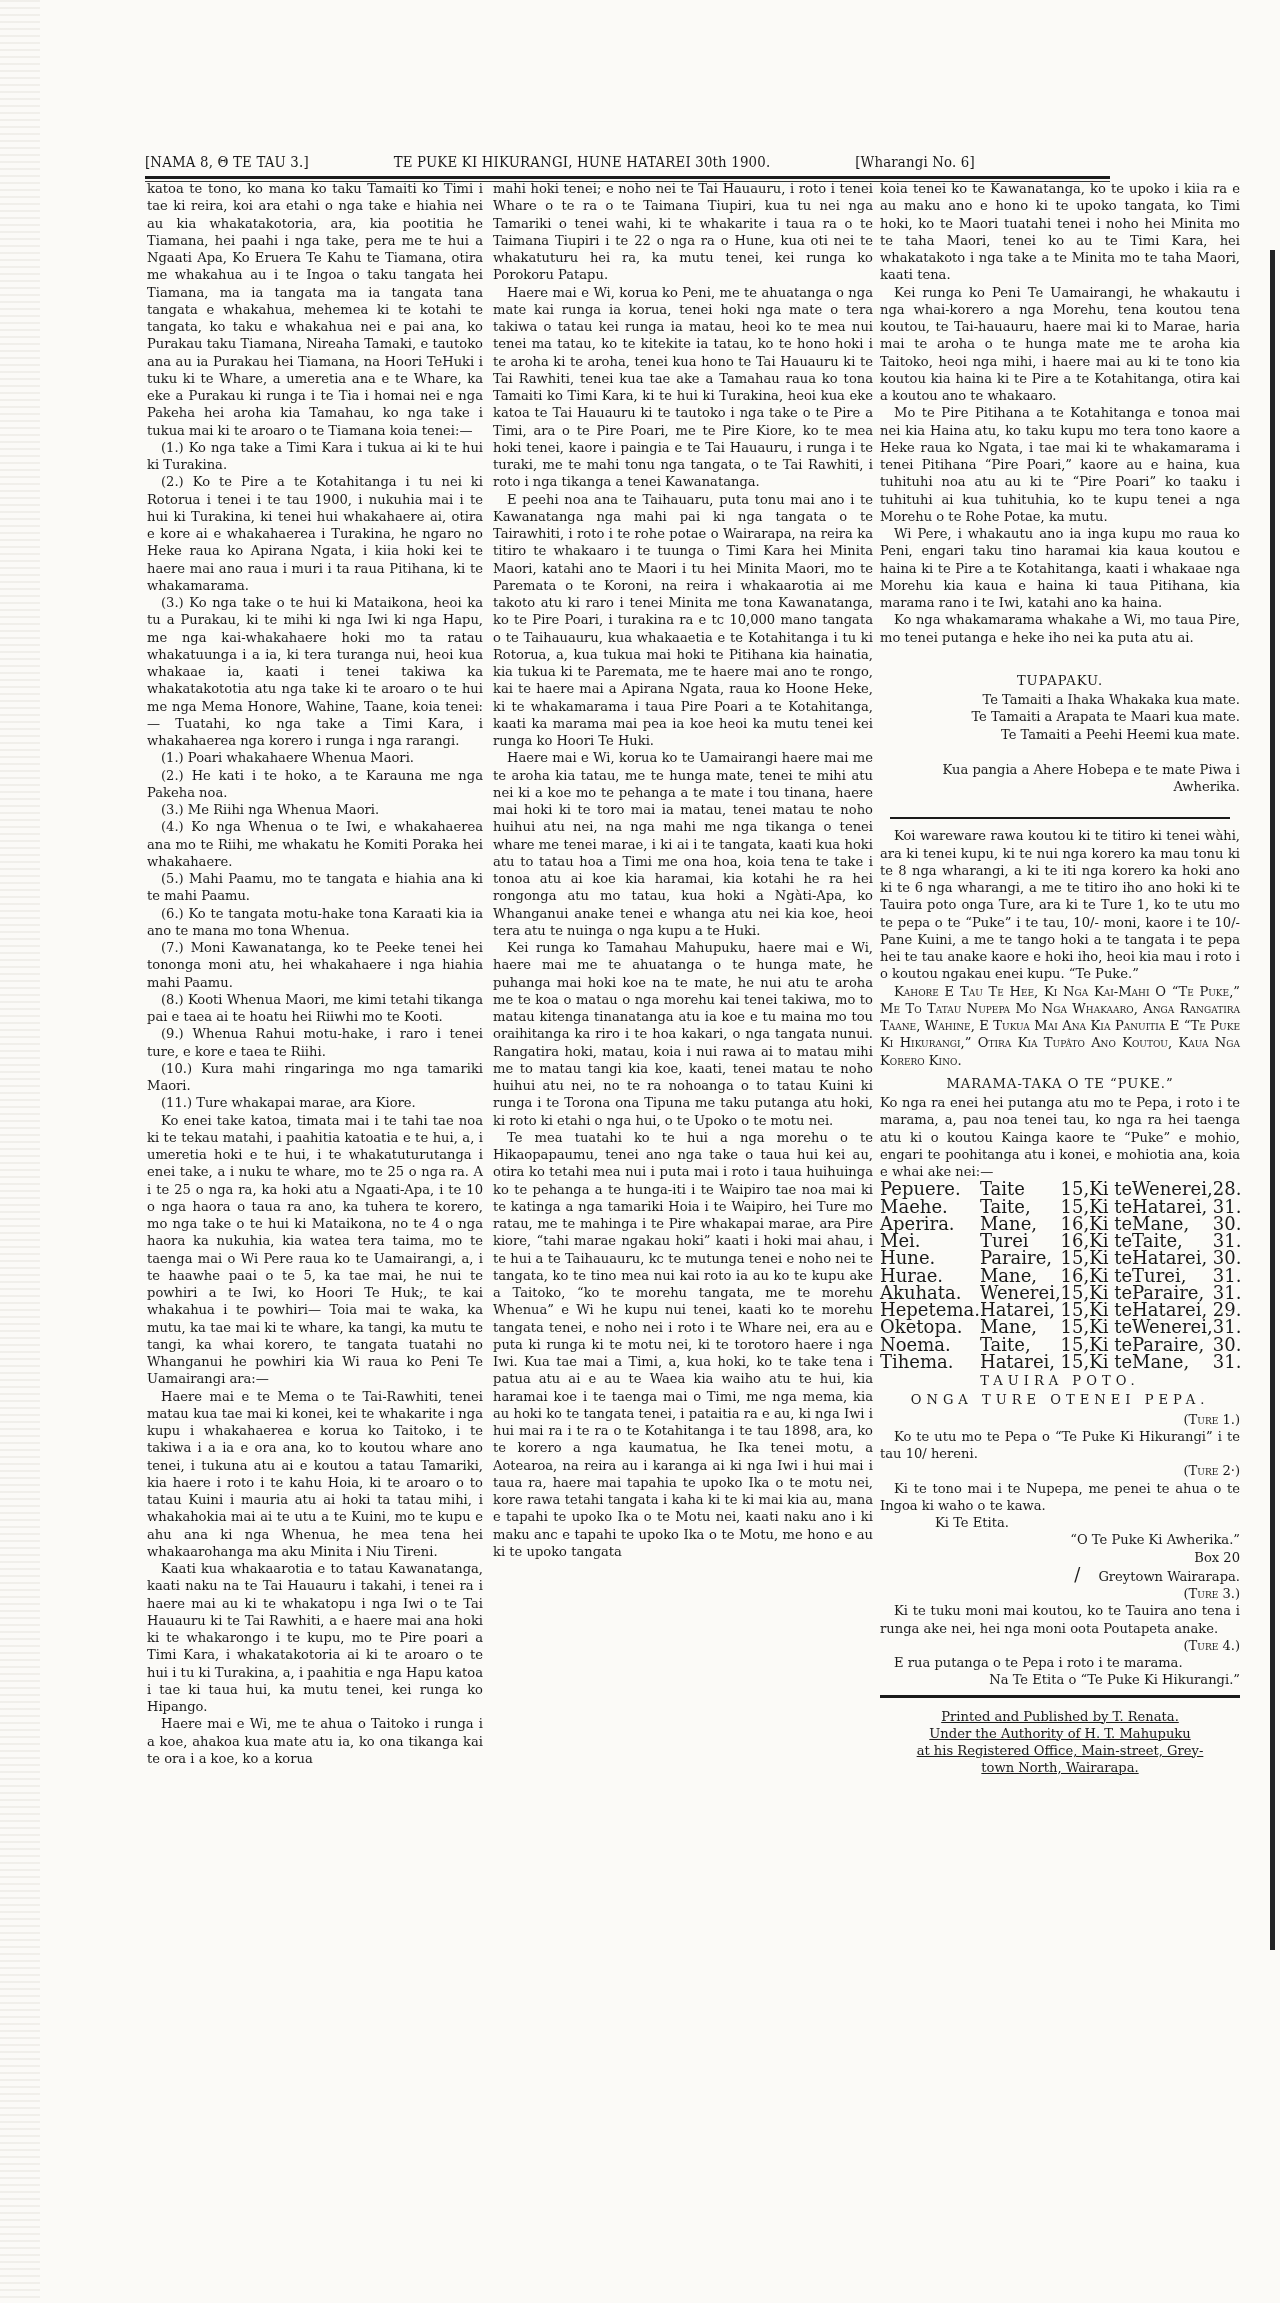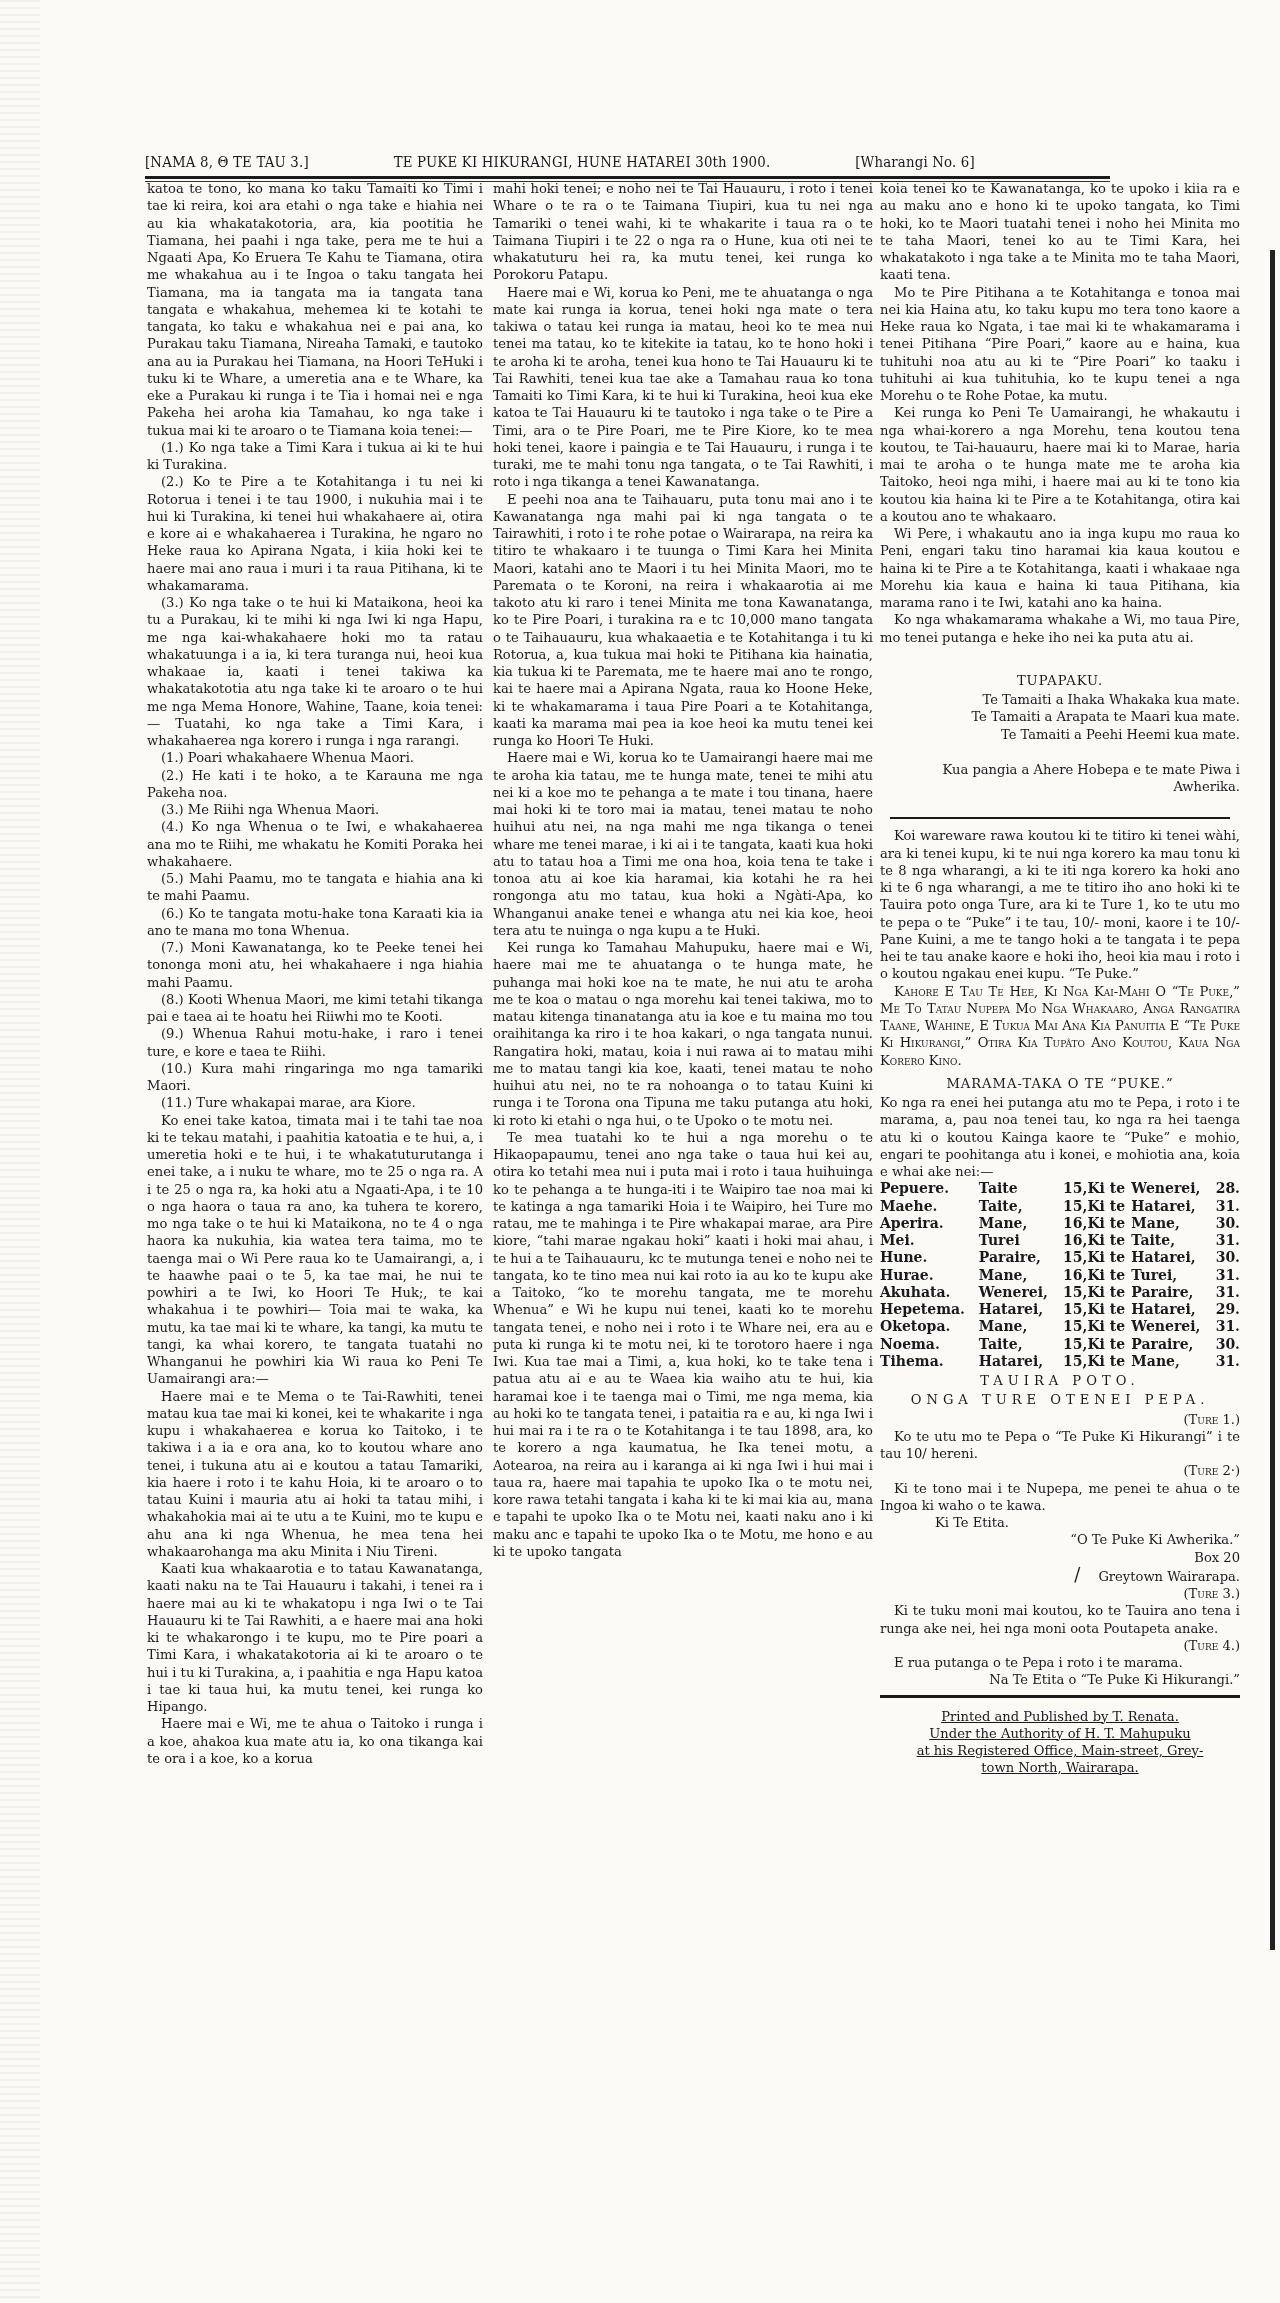--- a/index.html
+++ b/index.html
@@ -29,21 +29,21 @@
   .col p { margin:0; text-indent:14px; }
   .col p.noindent { text-indent:0; }
   .col p.item { text-indent:14px; }
   .heading { text-align:center; letter-spacing:1px; margin:6px 0 2px; }
   .heading.spaced { letter-spacing:5px; }
   .smallcaps { font-variant:small-caps; }
   .center { text-align:right; text-indent:0 !important; }
   .obit p { text-indent:10px; text-align:right; }
   .sep { height:2px; background:#1a1a1a; margin:22px 0 8px; width:340px; margin-left:10px;}
   .sep2 { height:3px; background:#1a1a1a; margin:6px 0 10px; }
-  .cal { width:100%; border-collapse:collapse; font-size:14px;font-weight:bold; }
+  .cal { width:100%; border-collapse:collapse; font-size:18px; }
   .cal td { padding:0; line-height:17.25px; white-space:nowrap; }
   .cal td.n { text-align:right; }
   .imprint { text-align:center; line-height:17px;text-decoration:underline; }
   .imprint p { text-indent:0 !important; text-align:center; }
   .slash { display:inline-block; margin-right:18px; font-size:18px; }
 </style>
 </head>
 <body>
 
 <div class="speckle"></div>
@@ -83,22 +83,22 @@
   <p class="noindent">mahi hoki tenei; e noho nei te Tai Hauauru, i roto i tenei Whare o te ra o te Taimana Tiupiri, kua tu nei nga Tamariki o tenei wahi, ki te whakarite i taua ra o te Taimana Tiupiri i te 22 o nga ra o Hune, kua oti nei te whakatuturu hei ra, ka mutu tenei, kei runga ko Porokoru Patapu.</p>
   <p>Haere mai e Wi, korua ko Peni, me te ahuatanga o nga mate kai runga ia korua, tenei hoki nga mate o tera takiwa o tatau kei runga ia matau, heoi ko te mea nui tenei ma tatau, ko te kitekite ia tatau, ko te hono hoki i te aroha ki te aroha, tenei kua hono te Tai Hauauru ki te Tai Rawhiti, tenei kua tae ake a Tamahau raua ko tona Tamaiti ko Timi Kara, ki te hui ki Turakina, heoi kua eke katoa te Tai Hauauru ki te tautoko i nga take o te Pire a Timi, ara o te Pire Poari, me te Pire Kiore, ko te mea hoki tenei, kaore i paingia e te Tai Hauauru, i runga i te turaki, me te mahi tonu nga tangata, o te Tai Rawhiti, i roto i nga tikanga a tenei Kawanatanga.</p>
   <p>E peehi noa ana te Taihauaru, puta tonu mai ano i te Kawanatanga nga mahi pai ki nga tangata o te Tairawhiti, i roto i te rohe potae o Wairarapa, na reira ka titiro te whakaaro i te tuunga o Timi Kara hei Minita Maori, katahi ano te Maori i tu hei Minita Maori, mo te Paremata o te Koroni, na reira i whakaarotia ai me takoto atu ki raro i tenei Minita me tona Kawanatanga, ko te Pire Poari, i turakina ra e tc 10,000 mano tangata o te Taihauauru, kua whakaaetia e te Kotahitanga i tu ki Rotorua, a, kua tukua mai hoki te Pitihana kia hainatia, kia tukua ki te Paremata, me te haere mai ano te rongo, kai te haere mai a Apirana Ngata, raua ko Hoone Heke, ki te whakamarama i taua Pire Poari a te Kotahitanga, kaati ka marama mai pea ia koe heoi ka mutu tenei kei runga ko Hoori Te Huki.</p>
   <p>Haere mai e Wi, korua ko te Uamairangi haere mai me te aroha kia tatau, me te hunga mate, tenei te mihi atu nei ki a koe mo te pehanga a te mate i tou tinana, haere mai hoki ki te toro mai ia matau, tenei matau te noho huihui atu nei, na nga mahi me nga tikanga o tenei whare me tenei marae, i ki ai i te tangata, kaati kua hoki atu to tatau hoa a Timi me ona hoa, koia tena te take i tonoa atu ai koe kia haramai, kia kotahi he ra hei rongonga atu mo tatau, kua hoki a Ngàti-Apa, ko Whanganui anake tenei e whanga atu nei kia koe, heoi tera atu te nuinga o nga kupu a te Huki.</p>
   <p>Kei runga ko Tamahau Mahupuku, haere mai e Wi, haere mai me te ahuatanga o te hunga mate, he puhanga mai hoki koe na te mate, he nui atu te aroha me te koa o matau o nga morehu kai tenei takiwa, mo to matau kitenga tinanatanga atu ia koe e tu maina mo tou oraihitanga ka riro i te hoa kakari, o nga tangata nunui. Rangatira hoki, matau, koia i nui rawa ai to matau mihi me to matau tangi kia koe, kaati, tenei matau te noho huihui atu nei, no te ra nohoanga o to tatau Kuini ki runga i te Torona ona Tipuna me taku putanga atu hoki, ki roto ki etahi o nga hui, o te Upoko o te motu nei.</p>
   <p>Te mea tuatahi ko te hui a nga morehu o te Hikaopapaumu, tenei ano nga take o taua hui kei au, otira ko tetahi mea nui i puta mai i roto i taua huihuinga ko te pehanga a te hunga-iti i te Waipiro tae noa mai ki te katinga a nga tamariki Hoia i te Waipiro, hei Ture mo ratau, me te mahinga i te Pire whakapai marae, ara Pire kiore, “tahi marae ngakau hoki” kaati i hoki mai ahau, i te hui a te Taihauauru, kc te mutunga tenei e noho nei te tangata, ko te tino mea nui kai roto ia au ko te kupu ake a Taitoko, “ko te morehu tangata, me te morehu Whenua” e Wi he kupu nui tenei, kaati ko te morehu tangata tenei, e noho nei i roto i te Whare nei, era au e puta ki runga ki te motu nei, ki te torotoro haere i nga Iwi. Kua tae mai a Timi, a, kua hoki, ko te take tena i patua atu ai e au te Waea kia waiho atu te hui, kia haramai koe i te taenga mai o Timi, me nga mema, kia au hoki ko te tangata tenei, i pataitia ra e au, ki nga Iwi i hui mai ra i te ra o te Kotahitanga i te tau 1898, ara, ko te korero a nga kaumatua, he Ika tenei motu, a Aotearoa, na reira au i karanga ai ki nga Iwi i hui mai i taua ra, haere mai tapahia te upoko Ika o te motu nei, kore rawa tetahi tangata i kaha ki te ki mai kia au, mana e tapahi te upoko Ika o te Motu nei, kaati naku ano i ki maku anc e tapahi te upoko Ika o te Motu, me hono e au ki te upoko tangata</p>
 </div>
 
 <div class="col col3">
   <p class="noindent">koia tenei ko te Kawanatanga, ko te upoko i kiia ra e au maku ano e hono ki te upoko tangata, ko Timi hoki, ko te Maori tuatahi tenei i noho hei Minita mo te taha Maori, tenei ko au te Timi Kara, hei whakatakoto i nga take a te Minita mo te taha Maori, kaati tena.</p>
+  <p>Kei runga ko Peni Te Uamairangi, he whakautu i nga whai-korero a nga Morehu, tena koutou tena koutou, te Tai-hauauru, haere mai ki to Marae, haria mai te aroha o te hunga mate me te aroha kia Taitoko, heoi nga mihi, i haere mai au ki te tono kia koutou kia haina ki te Pire a te Kotahitanga, otira kai a koutou ano te whakaaro.</p>
   <p>Mo te Pire Pitihana a te Kotahitanga e tonoa mai nei kia Haina atu, ko taku kupu mo tera tono kaore a Heke raua ko Ngata, i tae mai ki te whakamarama i tenei Pitihana “Pire Poari,” kaore au e haina, kua tuhituhi noa atu au ki te “Pire Poari” ko taaku i tuhituhi ai kua tuhituhia, ko te kupu tenei a nga Morehu o te Rohe Potae, ka mutu.</p>
-  <p>Kei runga ko Peni Te Uamairangi, he whakautu i nga whai-korero a nga Morehu, tena koutou tena koutou, te Tai-hauauru, haere mai ki to Marae, haria mai te aroha o te hunga mate me te aroha kia Taitoko, heoi nga mihi, i haere mai au ki te tono kia koutou kia haina ki te Pire a te Kotahitanga, otira kai a koutou ano te whakaaro.</p>
   <p>Wi Pere, i whakautu ano ia inga kupu mo raua ko Peni, engari taku tino haramai kia kaua koutou e haina ki te Pire a te Kotahitanga, kaati i whakaae nga Morehu kia kaua e haina ki taua Pitihana, kia marama rano i te Iwi, katahi ano ka haina.</p>
   <p>Ko nga whakamarama whakahe a Wi, mo taua Pire, mo tenei putanga e heke iho nei ka puta atu ai.</p>
 
   <div class="obit" style="margin-top:26px;">
     <div class="heading">TUPAPAKU.</div>
     <p>Te Tamaiti a Ihaka Whakaka kua mate.</p>
     <p>Te Tamaiti a Arapata te Maari kua mate.</p>
     <p>Te Tamaiti a Peehi Heemi kua mate.</p>
     <p style="margin-top:18px;">Kua pangia a Ahere Hobepa e te mate Piwa i Awherika.</p>
   </div>

